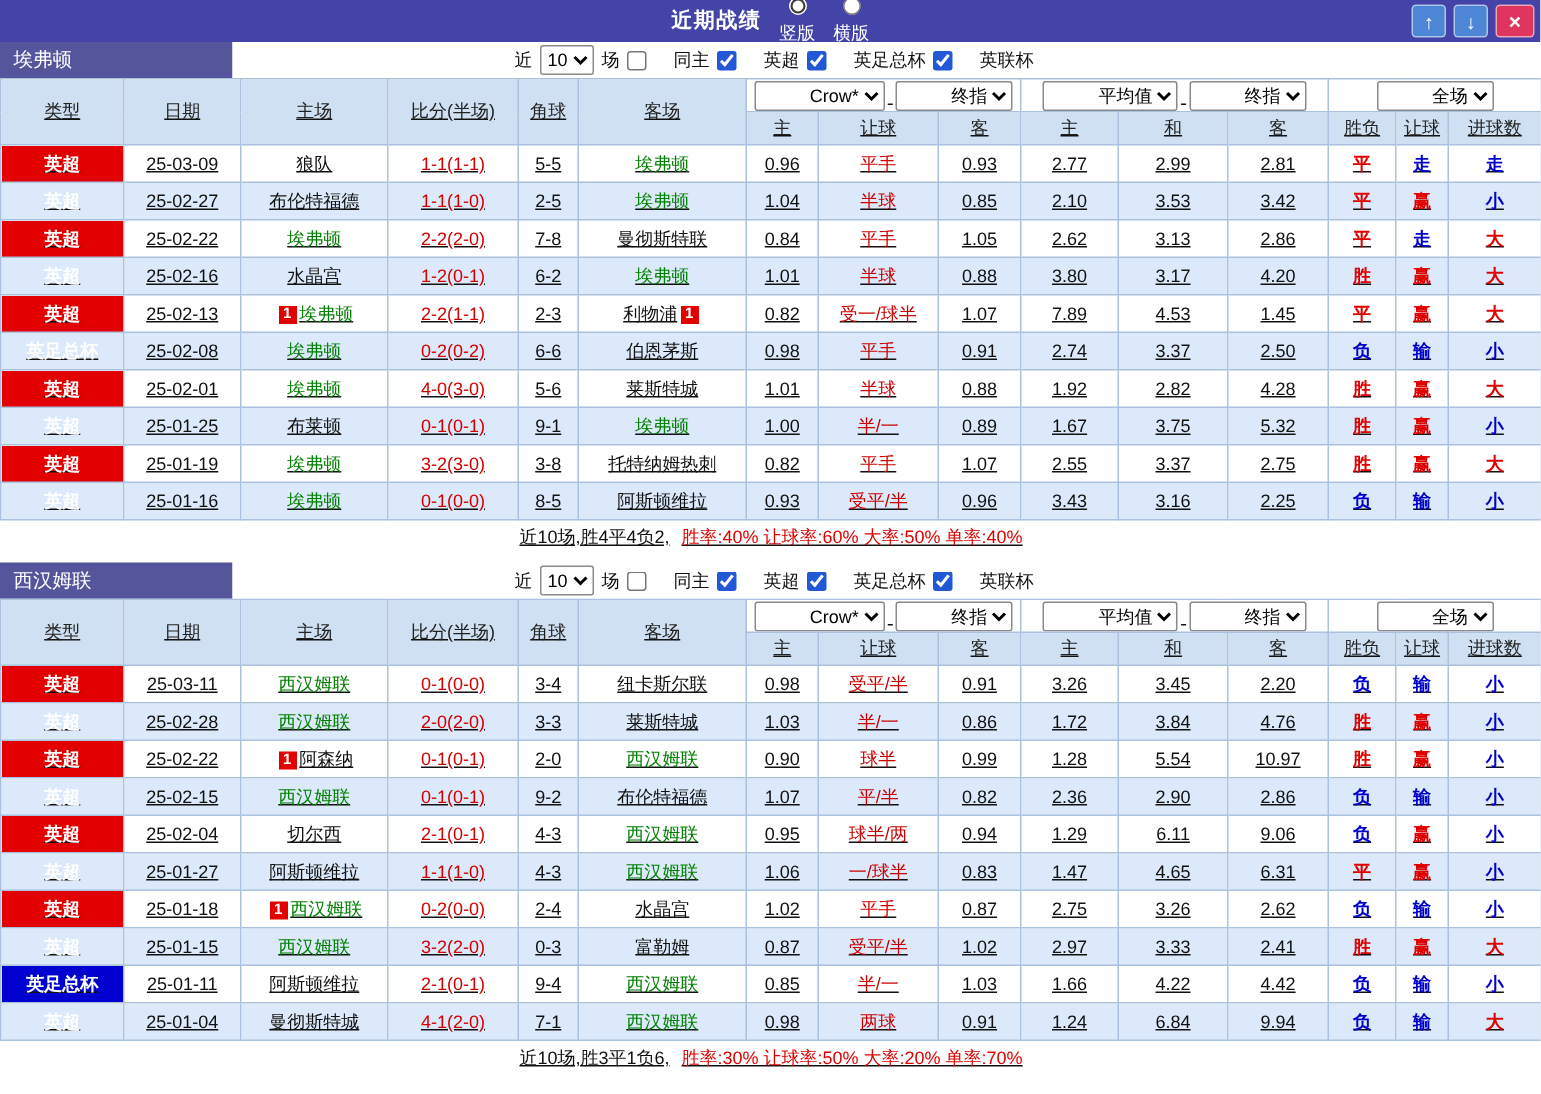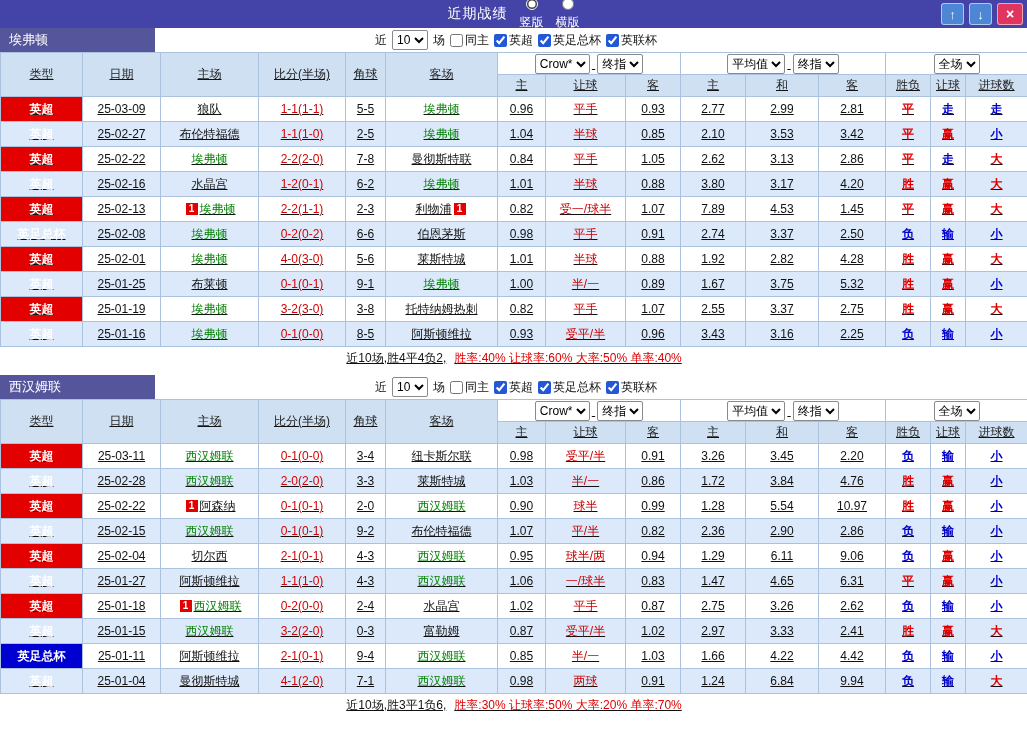--- a/index.html
+++ b/index.html
@@ -9,21 +9,21 @@
     font-family:"Liberation Sans","DejaVu Sans",sans-serif;
     font-size:12px;
     color:#111;
   }
   
   .titlebar {
     height:28px; background:#4343a8; position:relative;
     display:flex; align-items:center; justify-content:center; color:#fff;
   }
   .titlebar-center { display:flex; align-items:center; gap:12px; }
-  .win-title { font-weight:normal; font-size:14px; letter-spacing:1px; }
+  .win-title { font-weight:bold; font-size:14px; letter-spacing:1px; }
   .rd { display:inline-flex; align-items:center; gap:4px; cursor:pointer; font-size:12px; color:#fff;flex-direction:column; }
   .rd input { width:12px; height:12px; margin:0; accent-color:#ffffff; cursor:pointer; }
   .tb-buttons { position:absolute; right:4px; top:3px; display:flex; align-items:center; }
   .tb-btn {
     width:23px; height:22px; border:1px solid rgba(255,255,255,.55); border-radius:3px;
     color:#fff; font-size:13px; font-weight:bold; cursor:pointer;
     display:flex; align-items:center; justify-content:center; margin-left:5px;
   }
   .tb-btn.updown { background:#4d86d4; }
   .tb-btn.close { background:#e0355e; width:26px; font-size:14px; }
@@ -33,31 +33,31 @@
   .team-band {
     width:155px; background:#55559b; color:#fff;
     display:flex; align-items:center; padding-left:9px; font-size:13px;
   }
   .filter-bar { flex:1; display:flex; align-items:center; justify-content:center; background:#fff; }
   .filter-inner { display:flex; align-items:center; gap:5px; margin-right:150px; white-space:nowrap; }
   .filter-inner select, .sel-cell select {
     font-family:inherit; font-size:12px; height:20px; background:#fff;
     border:1px solid #8a8a8a; border-radius:2px;
   }
-  .cb { display:inline-flex; align-items:center; gap:2px; cursor:pointer; }
+  .cb { display:inline-flex; align-items:center; gap:18px; cursor:pointer; }
   .cb input { width:13px; height:13px; margin:0; accent-color:#2257d6; cursor:pointer; }
   
   table { border-collapse:collapse; table-layout:fixed; width:1027px;text-decoration:underline; }
   th, td {
     border:1px solid #aac2dd; text-align:center; padding:0 2px;
     overflow:hidden; white-space:nowrap; font-weight:normal;
   }
   thead th { background:#cfe0f2; color:#222; height:22px; }
   thead th.sel-cell { background:#fff; }
-  .sel-cell select { margin:0 2px; }
+  .sel-cell select { margin:0 2px;padding-left:32px; }
   tbody td { height:25px; background:#fff; }
   tbody tr.alt td { background:#dbe9fa; }
   td.type { color:#fff; font-weight:bold; }
   td.type-red  { background:#e30000; }
   td.type-blue { background:#0000d0; }
   td.score { color:#d40000; }
   td.hcap  { color:#cc0000; }
   td.res   { font-weight:bold; }
   .focus { color:#008000; }
   .card {

